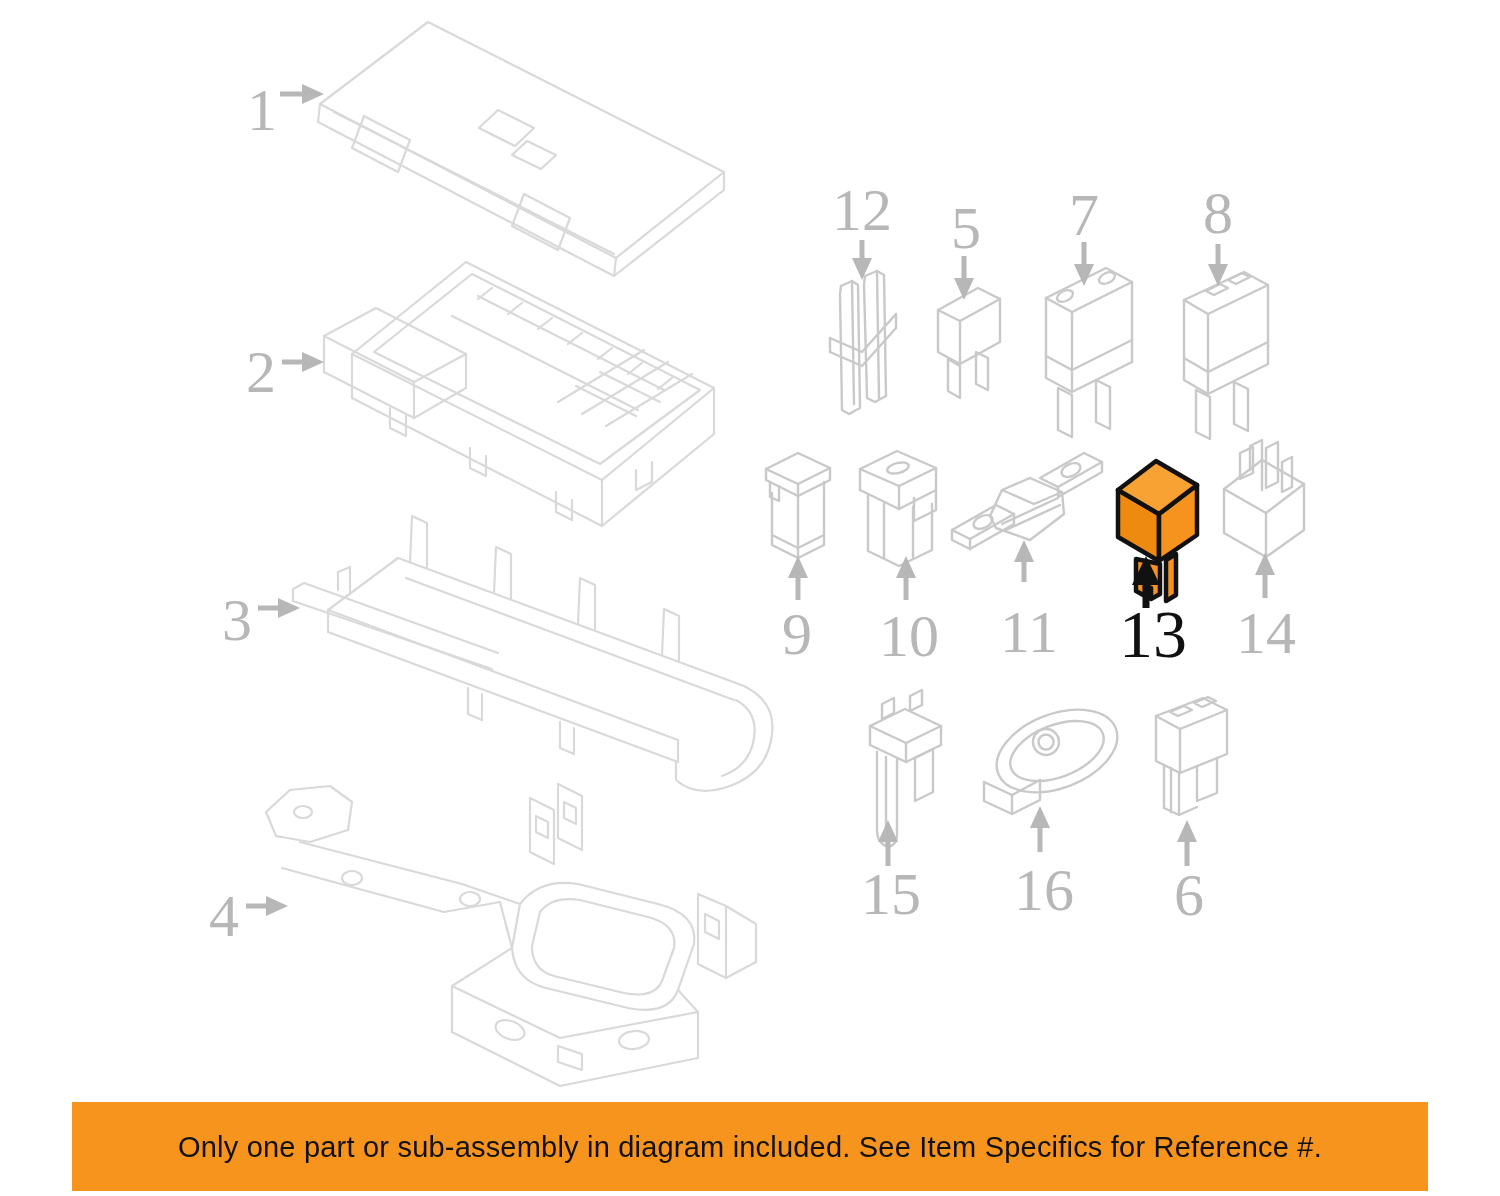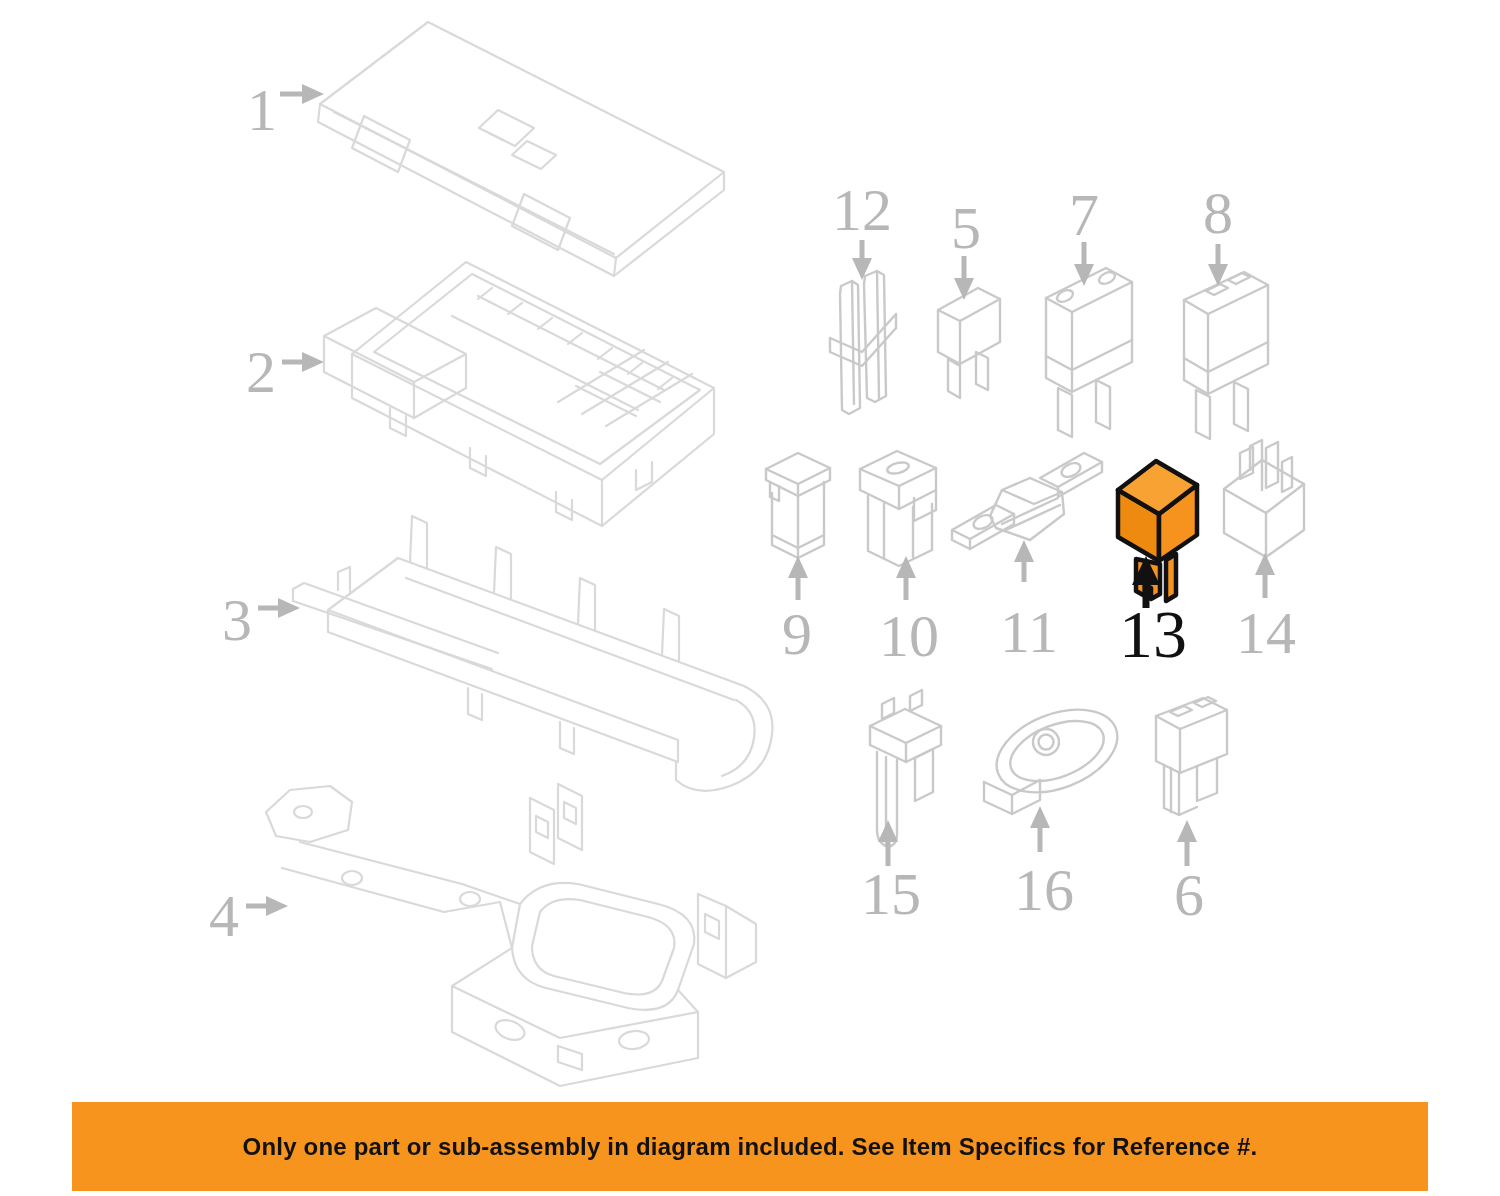--- a/index.html
+++ b/index.html
@@ -69,22 +69,22 @@
     width:1356px;height:89px;
     background:var(--banner-orange,#f7941d);
     display:flex;
     flex-direction:column;
     justify-content:center;
     align-items:center;
     row-gap:3px;
   }
   .banner-line{
     font-family:"Liberation Sans", sans-serif;
-    font-weight:bold;
-    font-size:24px;
+    font-weight:normal;
+    font-size:29px;
     letter-spacing:0.2px;
     line-height:36px;
     color:var(--ink,#111);
     white-space:nowrap;
   }
 </style>
 </head>
 <body>
 
 <div class="stage">

